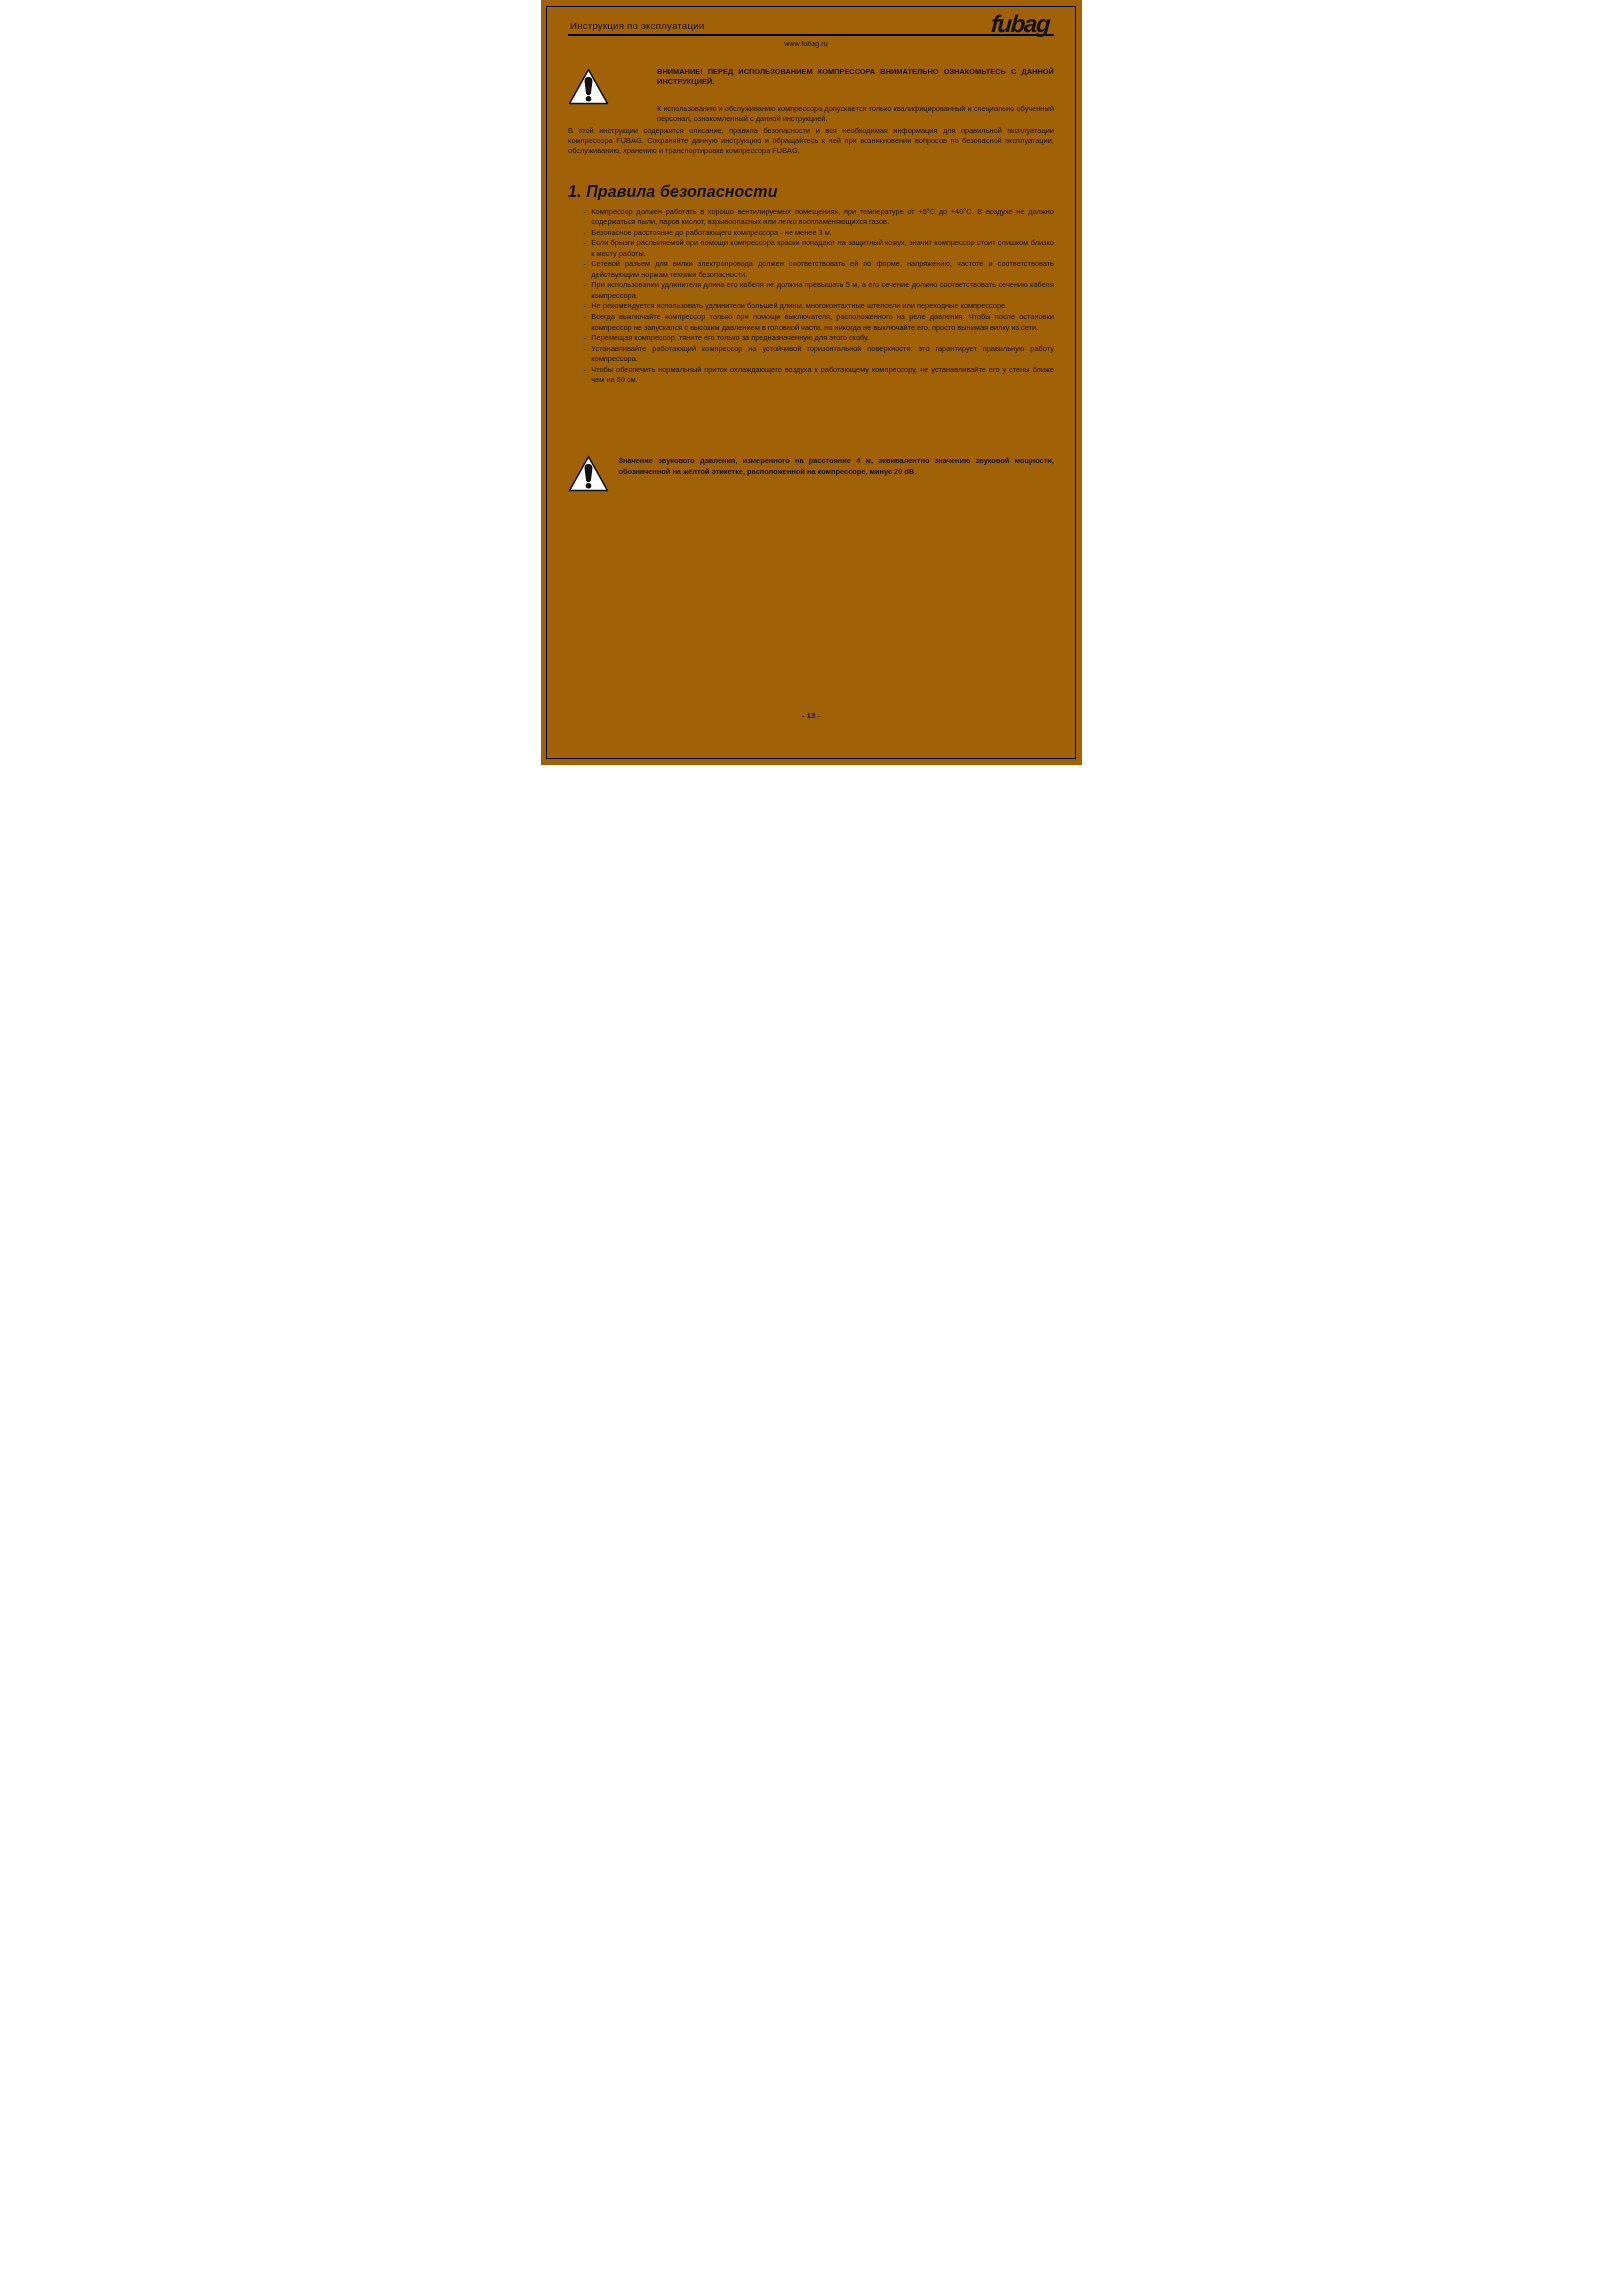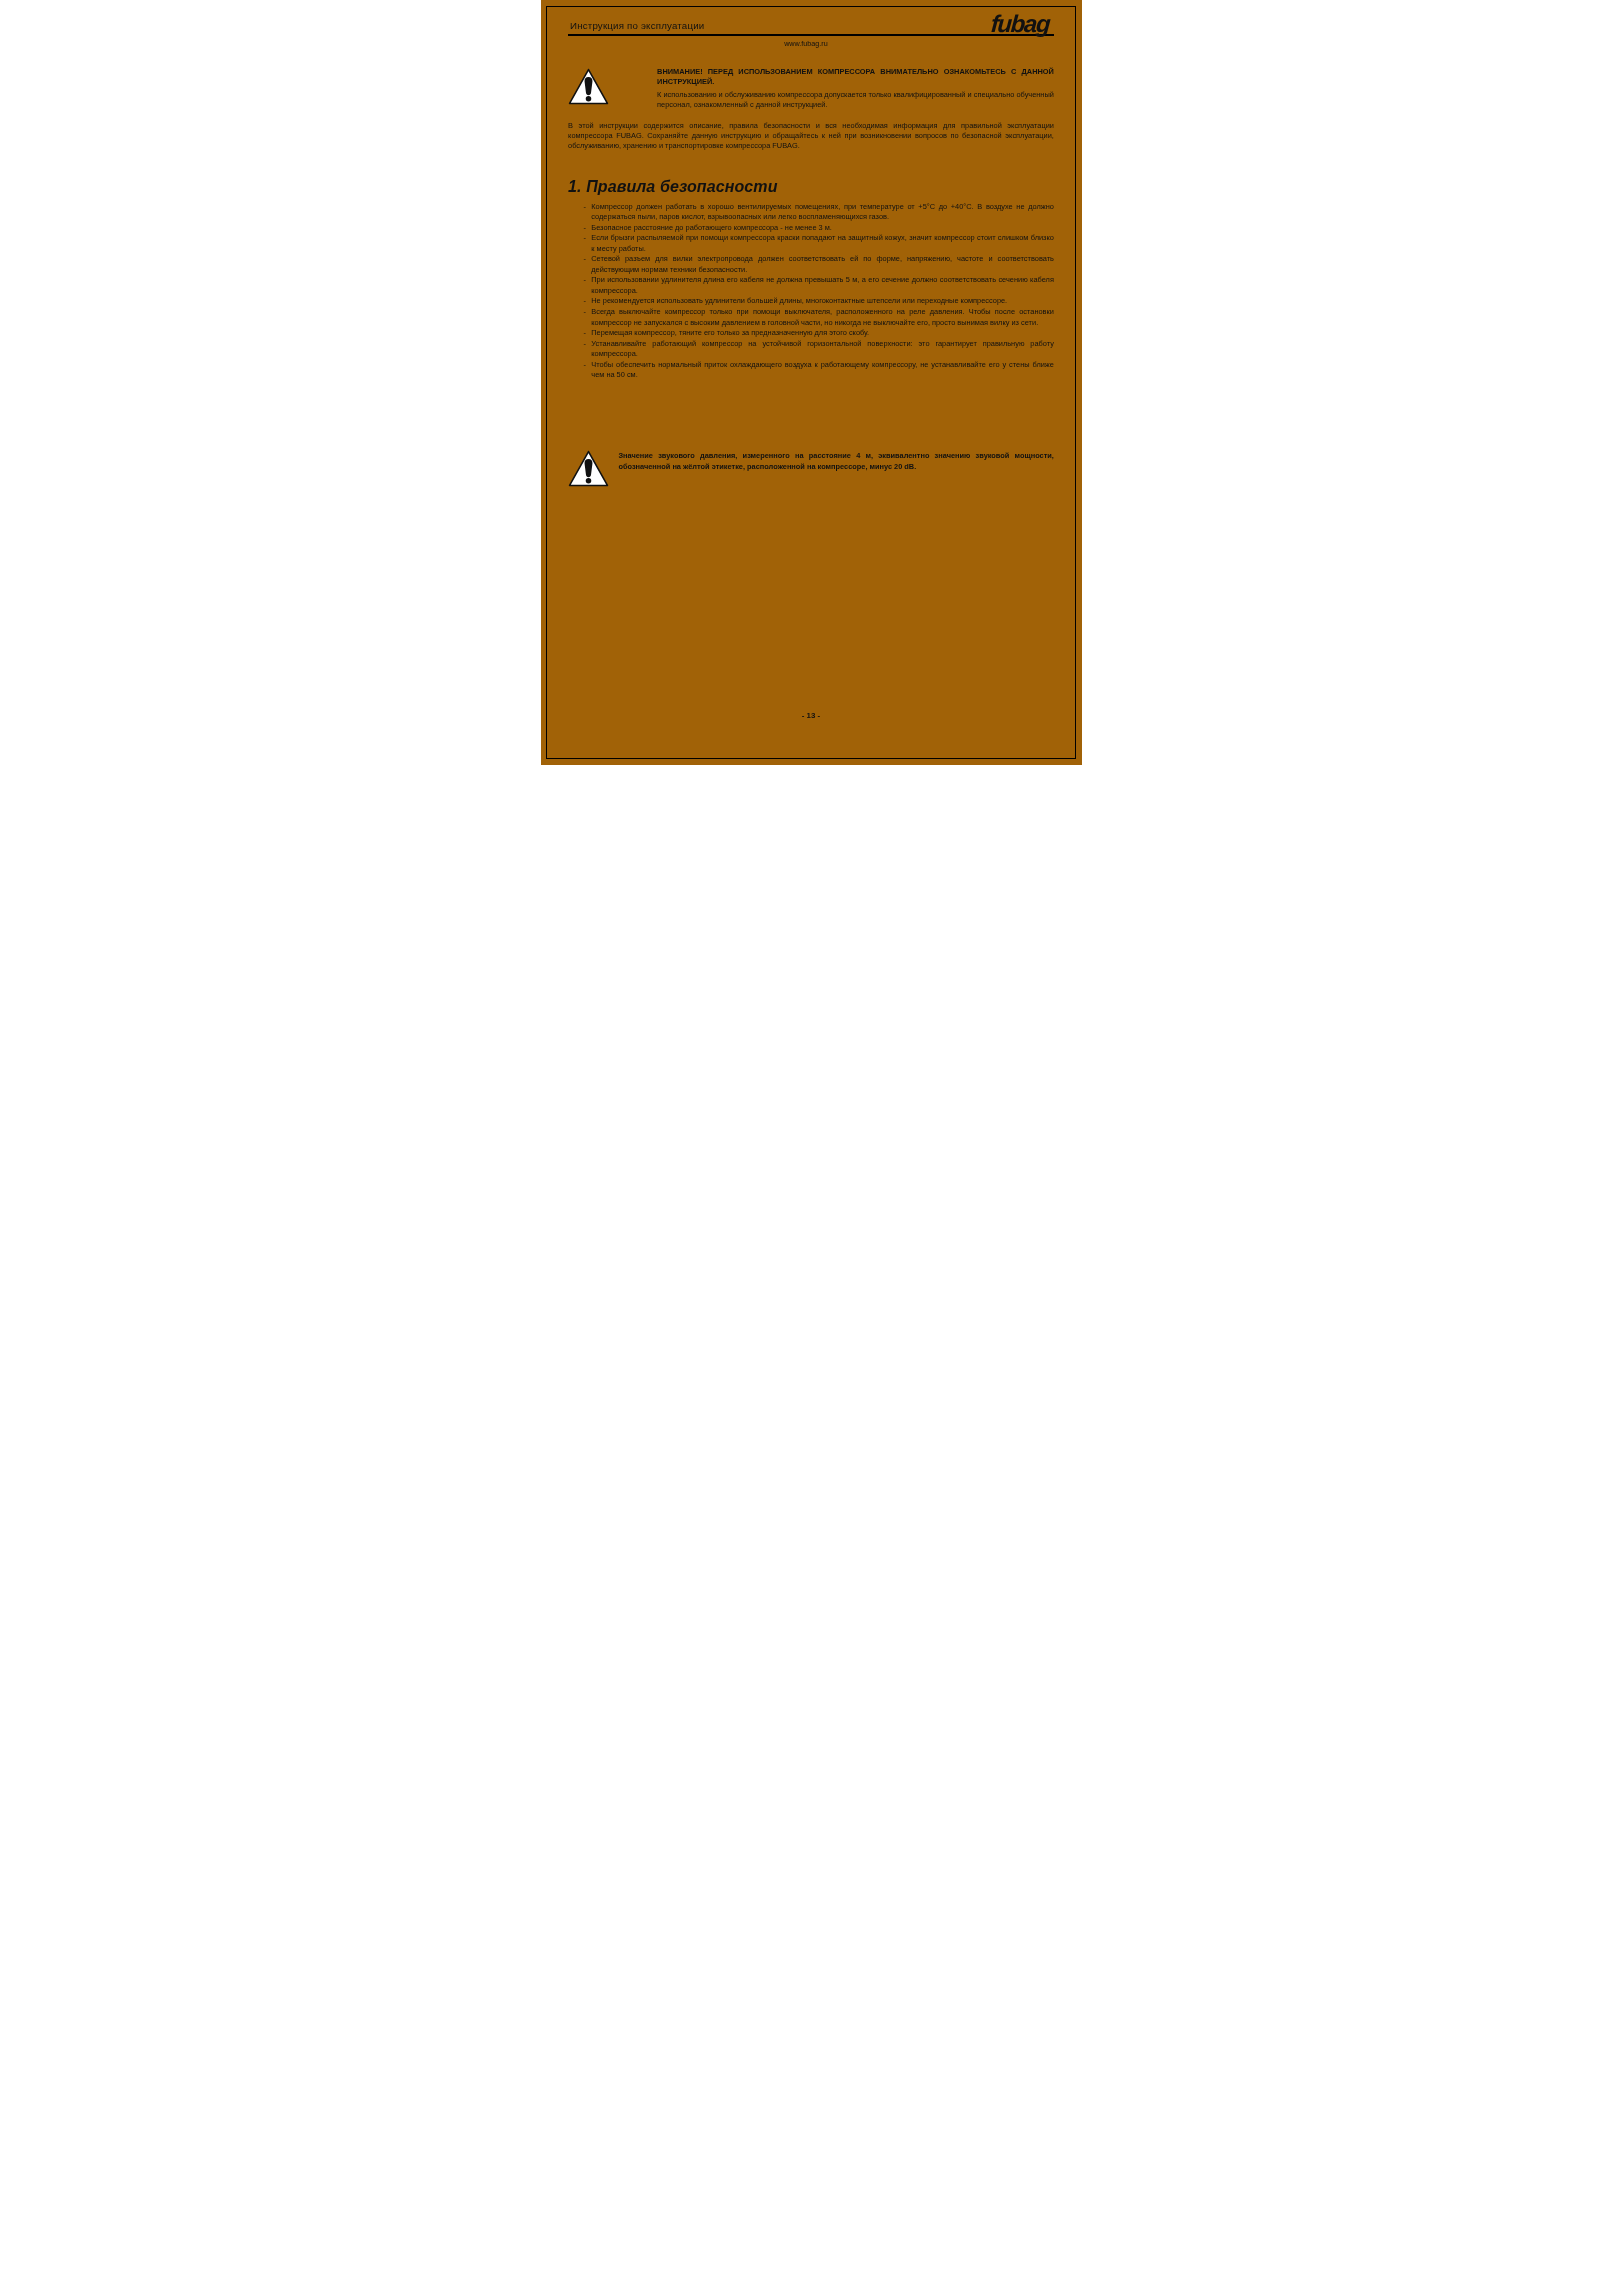--- a/index.html
+++ b/index.html
@@ -71,31 +71,31 @@
   .warning-heading {
     font-weight: bold;
     font-size: 7.4px;
     line-height: 1.35;
     text-align: justify;
   }
   .warning-body {
     font-size: 7.4px;
     line-height: 1.35;
     text-align: justify;
-    margin-top: 3px;
+    margin-top: 17px;
   }
   .warning-bottom .warning-body {
     font-weight: bold;
     line-height: 1.45;
     margin-top: 2.8px;
   }
 
   
   .intro {
-    margin-top: 11px;
+    margin-top: 2px;
     font-size: 7.4px;
     line-height: 1.35;
     text-align: justify;
   }
 
   
   .safety { margin-top: 27px; }
   .section-title {
     font-size: 16px;
     font-weight: bold;

